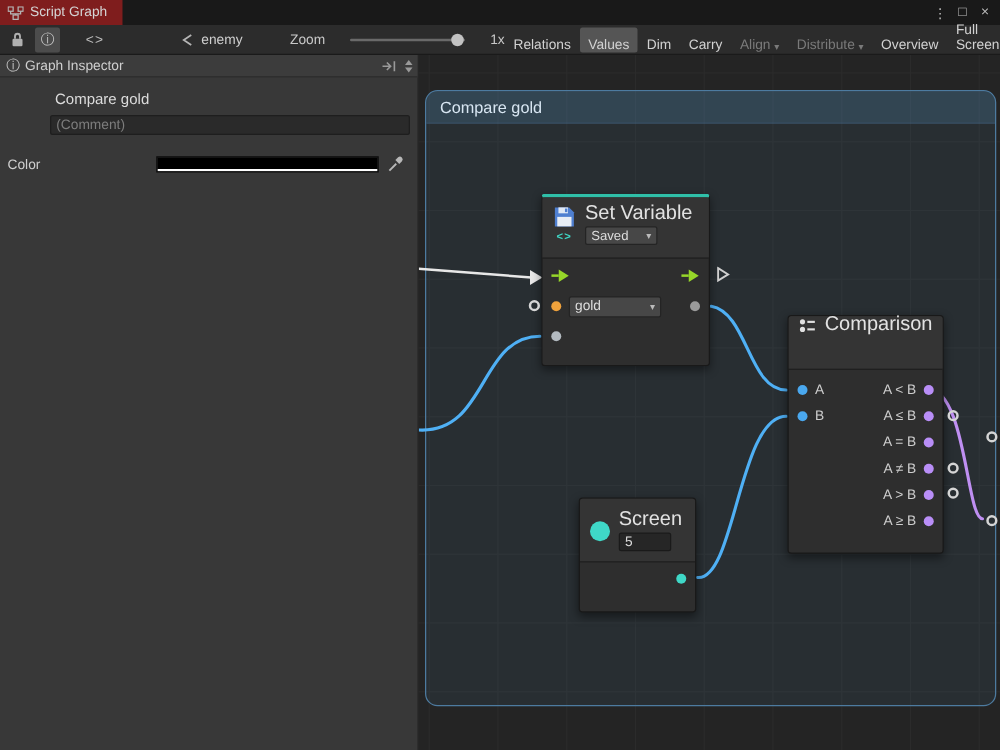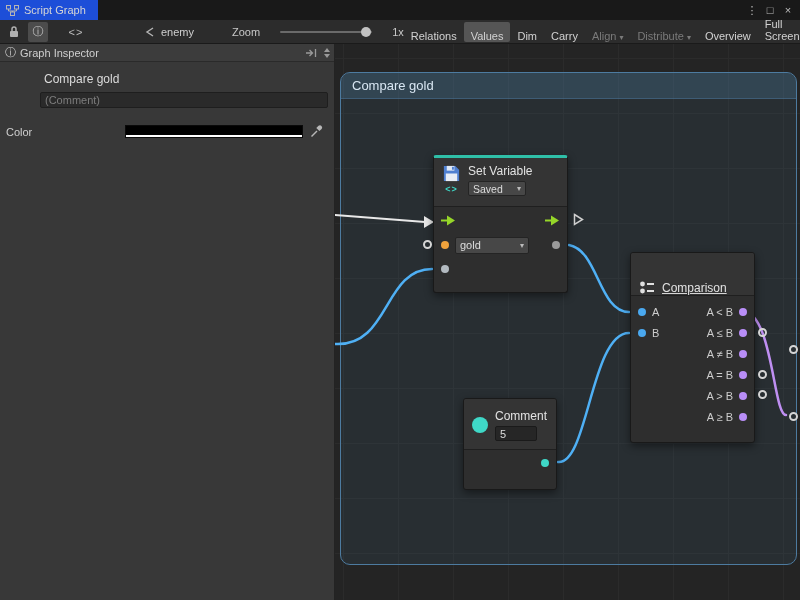--- a/index.html
+++ b/index.html
@@ -1,20 +1,20 @@
 <!DOCTYPE html>
 <html style="--wire_blue: #4fb0f5; --wire_purple: #bf8ff2; --wire_white: #e8e8e8; --port_blue: #4aa8ef; --port_purple: #b98ef7; --port_teal: #3fd8c7; --port_orange: #f0a23c; --port_gray: #9a9a9a; --port_green: #96d629; --group_border: #4d7ba0; --accent_teal: #2fbfa8;"><head>
 <meta charset="utf-8">
 <style>
 *{margin:0;padding:0;box-sizing:border-box;}
 html,body{width:800px;height:600px;overflow:hidden;background:#282828;
   font-family:"Liberation Sans","DejaVu Sans",sans-serif;color:#ccc;}
 
 .titlebar{height:20px;background:#191919;display:flex;align-items:stretch;font-size:11px;}
-.tab{display:flex;align-items:center;gap:5px;background:#1d4ed8;padding:0 12px 0 6px;}
+.tab{display:flex;align-items:center;gap:5px;background:#7f1d1d;padding:0 12px 0 6px;}
 .tab-label{color:#d5d5d5;}
 .win-controls{margin-left:auto;display:flex;align-items:center;padding-right:3px;color:#bdbdbd;}
 .win-btn{width:18px;height:18px;display:flex;align-items:center;justify-content:center;font-size:11px;cursor:default;}
 
 .toolbar{height:24px;background:#2c2c2c;border-bottom:1px solid #1a1a1a;display:flex;align-items:center;font-size:11px;color:#c8c8c8;}
 .icon-btn{height:20px;min-width:20px;display:flex;align-items:center;justify-content:center;margin-left:4px;border-radius:2px;}
 .icon-btn.pressed{background:#4c4c4c;}
 .code-glyph{font-size:11px;color:#bdbdbd;letter-spacing:1px;}
 .crumb{display:flex;align-items:center;gap:5px;margin-left:58px;color:#cfcfcf;}
 .zoom-group{display:flex;align-items:center;gap:20px;margin-left:38px;}
@@ -49,21 +49,21 @@
 .group-header{height:26px;background:rgba(77,123,160,0.30);border-bottom:1px solid rgba(77,123,160,0.45);
   border-radius:9px 9px 0 0;display:flex;align-items:center;padding-left:11px;font-size:13px;color:#d8e6f2;}
 .wires{position:absolute;left:0;top:0;z-index:2;pointer-events:none;}
 .wire{fill:none;stroke-width:2.5;stroke-linecap:round;}
 
 .node{position:absolute;z-index:3;background:#2e2e2e;border:1px solid #191919;border-radius:3px;
   box-shadow:0 3px 8px rgba(0,0,0,.45);font-size:11px;color:#d5d5d5;}
 .nheader{display:flex;align-items:flex-start;gap:7px;padding:6px 8px 4px 8px;background:#343434;border-radius:2px 2px 0 0;}
 .sep{height:1px;background:#1f1f1f;}
 .nrow{display:flex;align-items:center;padding:0 7px;position:relative;}
-.ntitle{font-size:12px;color:#e2e2e2;line-height:14px;}
+.ntitle{font-size:16px;color:#e2e2e2;line-height:14px;}
 .dot{width:8px;height:8px;border-radius:50%;flex:none;}
 .dot.orange{background:var(--port_orange);}
 .dot.gray{background:var(--port_gray);}
 .dot.lightgray{background:#b3bac0;}
 .dot.blue{background:var(--port_blue);}
 .dot.purple{background:var(--port_purple);}
 .dot.teal{background:var(--port_teal);}
 .dropdown{display:inline-flex;align-items:center;justify-content:space-between;background:#474747;
   border:1px solid #242424;border-radius:2px;color:#ddd;padding:0 4px;gap:5px;}
 .dd-arrow{font-size:8px;color:#bbb;}
@@ -73,21 +73,21 @@
 .icon-col{display:flex;flex-direction:column;align-items:center;gap:1px;}
 .code-badge{font-size:9px;font-weight:bold;color:var(--port_teal);letter-spacing:1px;}
 .nhead-col{display:flex;flex-direction:column;gap:3px;}
 .dropdown.scope{height:15px;font-size:10.5px;width:58px;}
 .flow-row{height:26px;justify-content:space-between;}
 .gold-row{height:24px;gap:6px;}
 .dropdown.gold{height:17px;width:74px;font-size:11px;}
 .value-row{height:24px;}
 
 .comparison{left:295px;top:208px;width:125px;height:191px;}
-.comparison .nheader{height:42px;align-items:flex-end;padding-top:0;padding-bottom:0;text-decoration:underline;}
+.comparison .nheader{height:42px;align-items:flex-start;padding-top:0;padding-bottom:0;}
 .crows{padding-top:5px;}
 .crow{height:21px;gap:6px;}
 .crow .plabel{color:#cdcdcd;}
 .crow .right-group{margin-left:auto;display:flex;align-items:center;gap:6px;}
 .crow.no-left .dot.blue,.crow.no-left .plabel.left{visibility:hidden;}
 
 .integer{left:128px;top:354px;width:94px;height:92px;}
 .integer .nheader{height:50px;align-items:center;}
 .int-icon{width:16px;height:16px;border-radius:50%;background:var(--port_teal);flex:none;}
 .value-field{width:42px;height:15px;background:#262626;border:1px solid #1a1a1a;border-radius:2px;
@@ -288,29 +288,29 @@
           <span class="plabel left">B</span>
           <span class="right-group">
               <span class="plabel">A ≤ B</span>
               <span class="dot purple"></span>
             </span>
         </div>
         <div class="nrow crow no-left">
           <span class="dot blue"></span>
           <span class="plabel left"></span>
           <span class="right-group">
+              <span class="plabel">A = B</span>
+              <span class="dot purple"></span>
+            </span>
+        </div>
+        <div class="nrow crow no-left">
+          <span class="dot blue"></span>
+          <span class="plabel left"></span>
+          <span class="right-group">
               <span class="plabel">A ≠ B</span>
-              <span class="dot purple"></span>
-            </span>
-        </div>
-        <div class="nrow crow no-left">
-          <span class="dot blue"></span>
-          <span class="plabel left"></span>
-          <span class="right-group">
-              <span class="plabel">A = B</span>
               <span class="dot purple"></span>
             </span>
         </div>
         <div class="nrow crow no-left">
           <span class="dot blue"></span>
           <span class="plabel left"></span>
           <span class="right-group">
               <span class="plabel">A &gt; B</span>
               <span class="dot purple"></span>
             </span>
@@ -323,21 +323,21 @@
               <span class="dot purple"></span>
             </span>
         </div>
       </div>
     </div>
 
     <div class="node integer">
       <div class="nheader">
         <span class="int-icon"></span>
         <span class="nhead-col">
-          <span class="ntitle">Comment</span>
+          <span class="ntitle">Screen</span>
           <span class="value-field">5</span>
         </span>
       </div>
       <div class="sep"></div>
       <div class="nrow out-row">
         <span class="dot teal"></span>
       </div>
     </div>
 
     <span class="ext-circle" style="left:88px;top:196px"></span>

